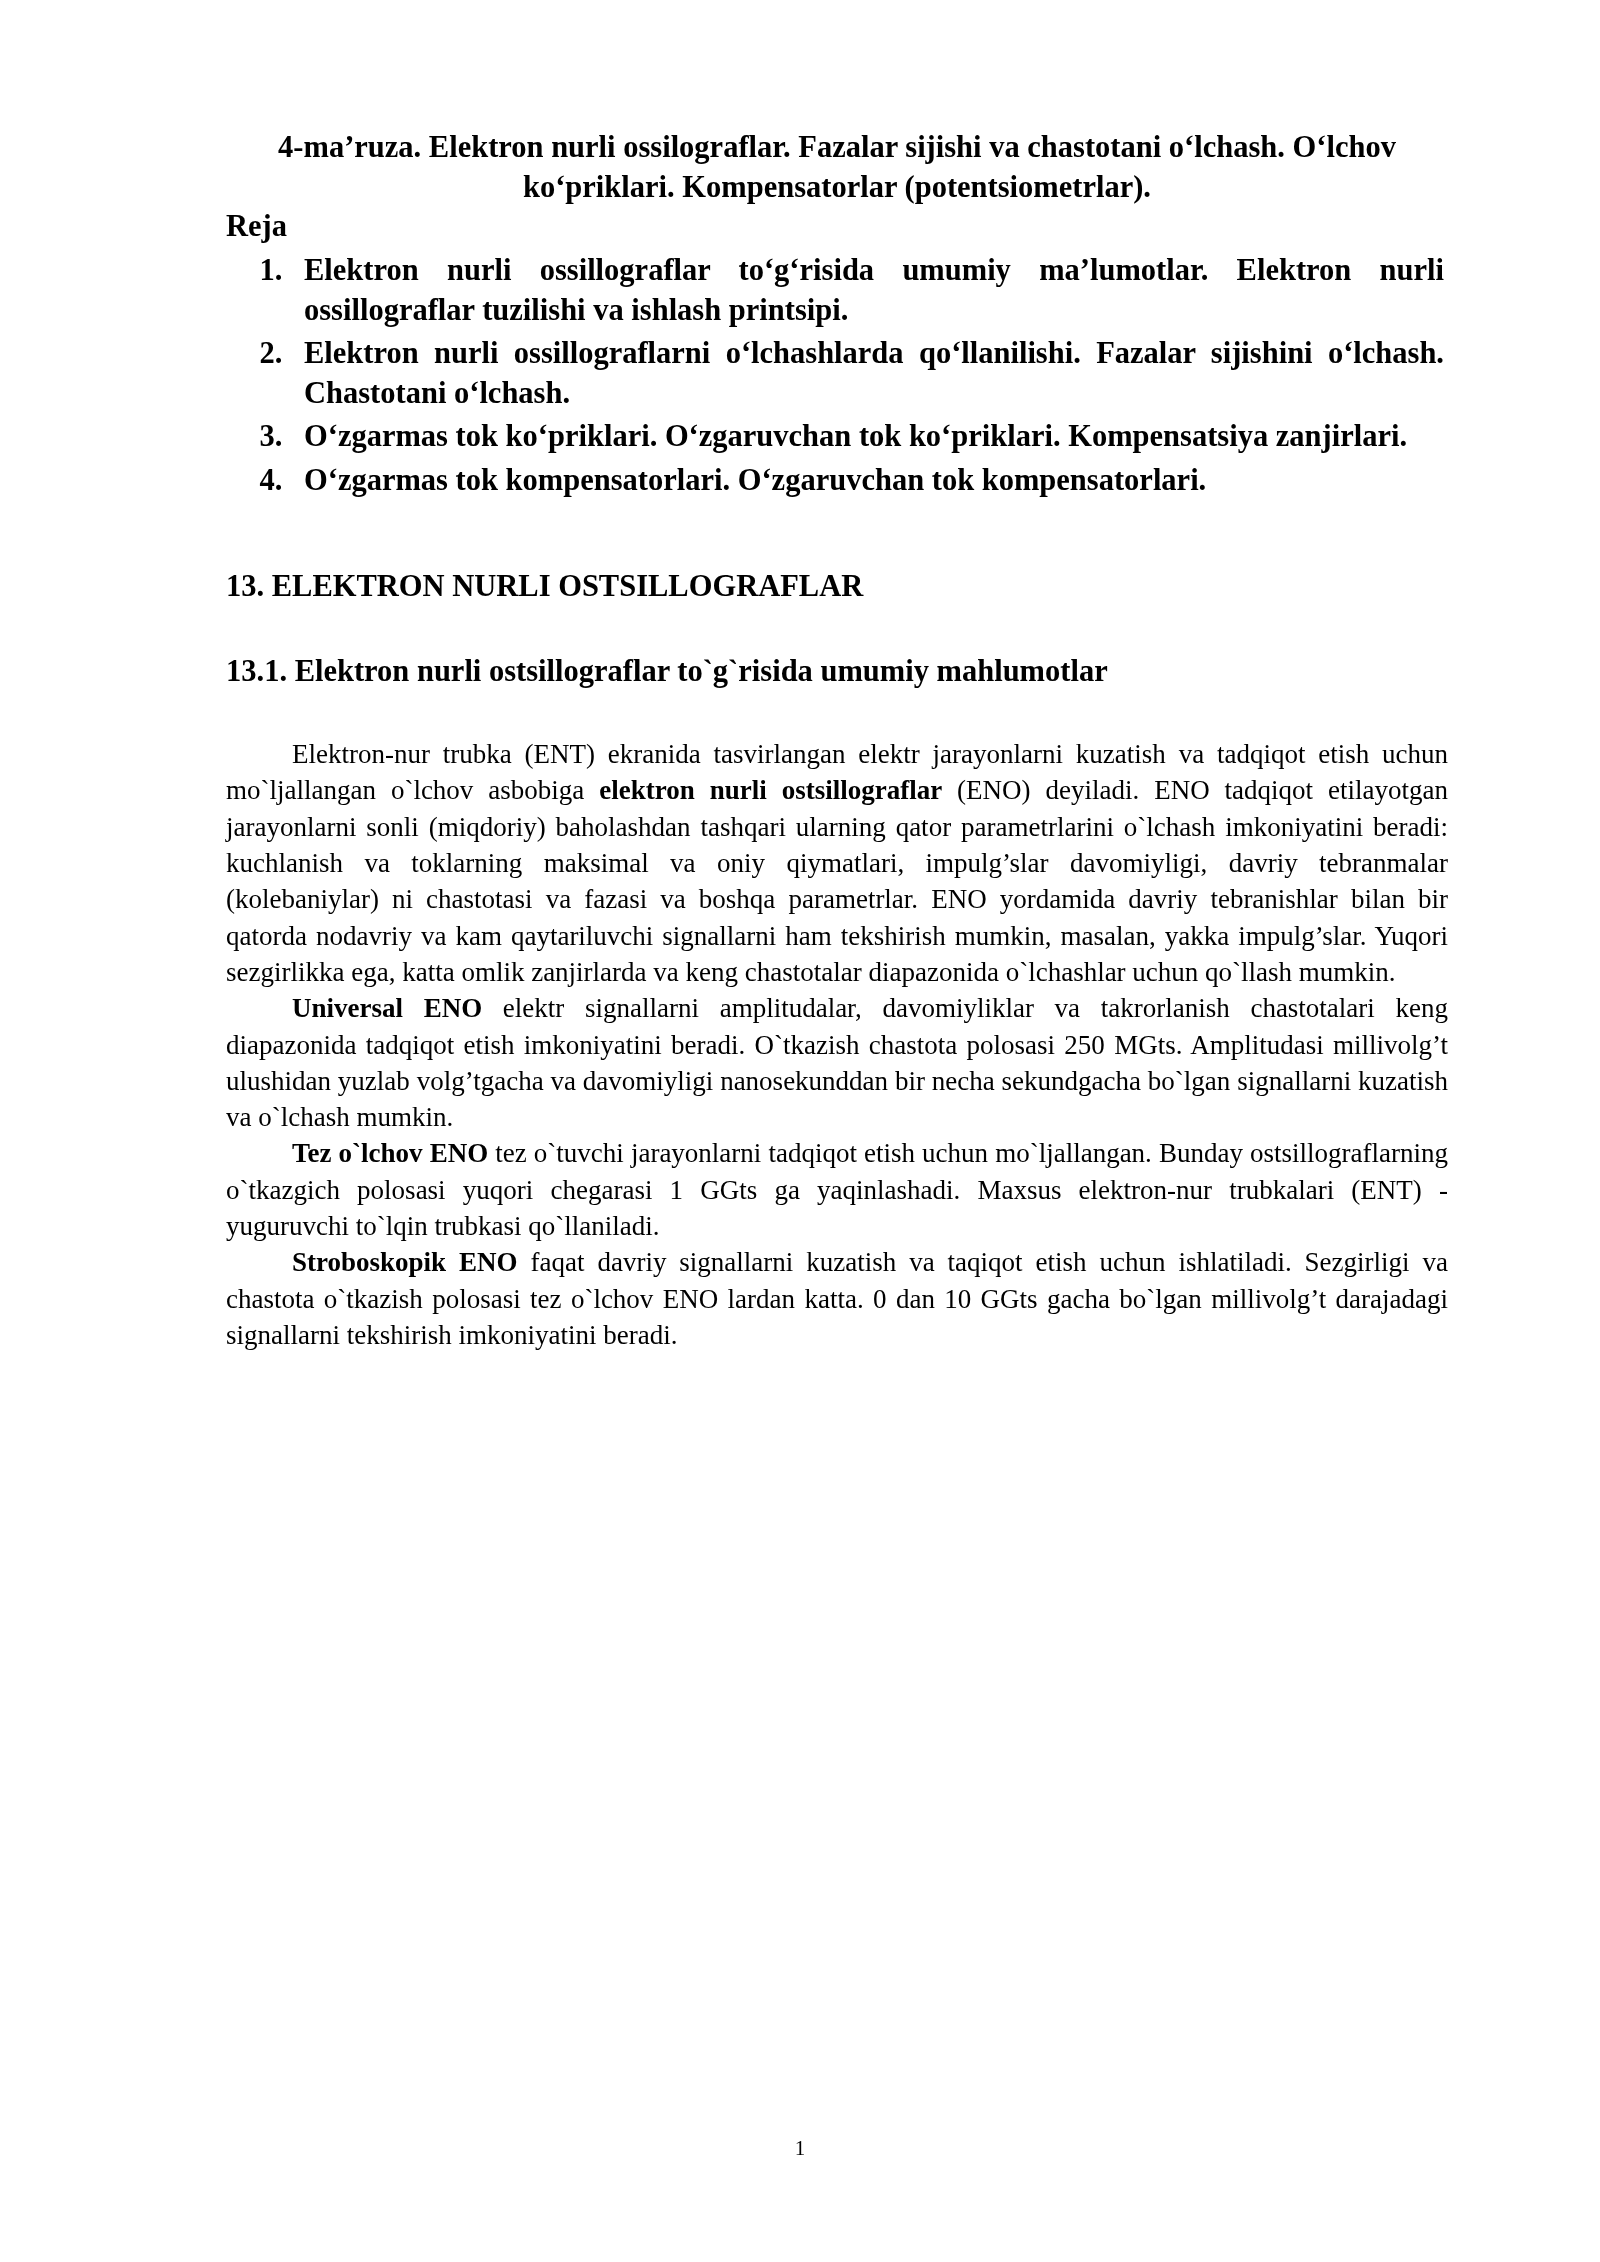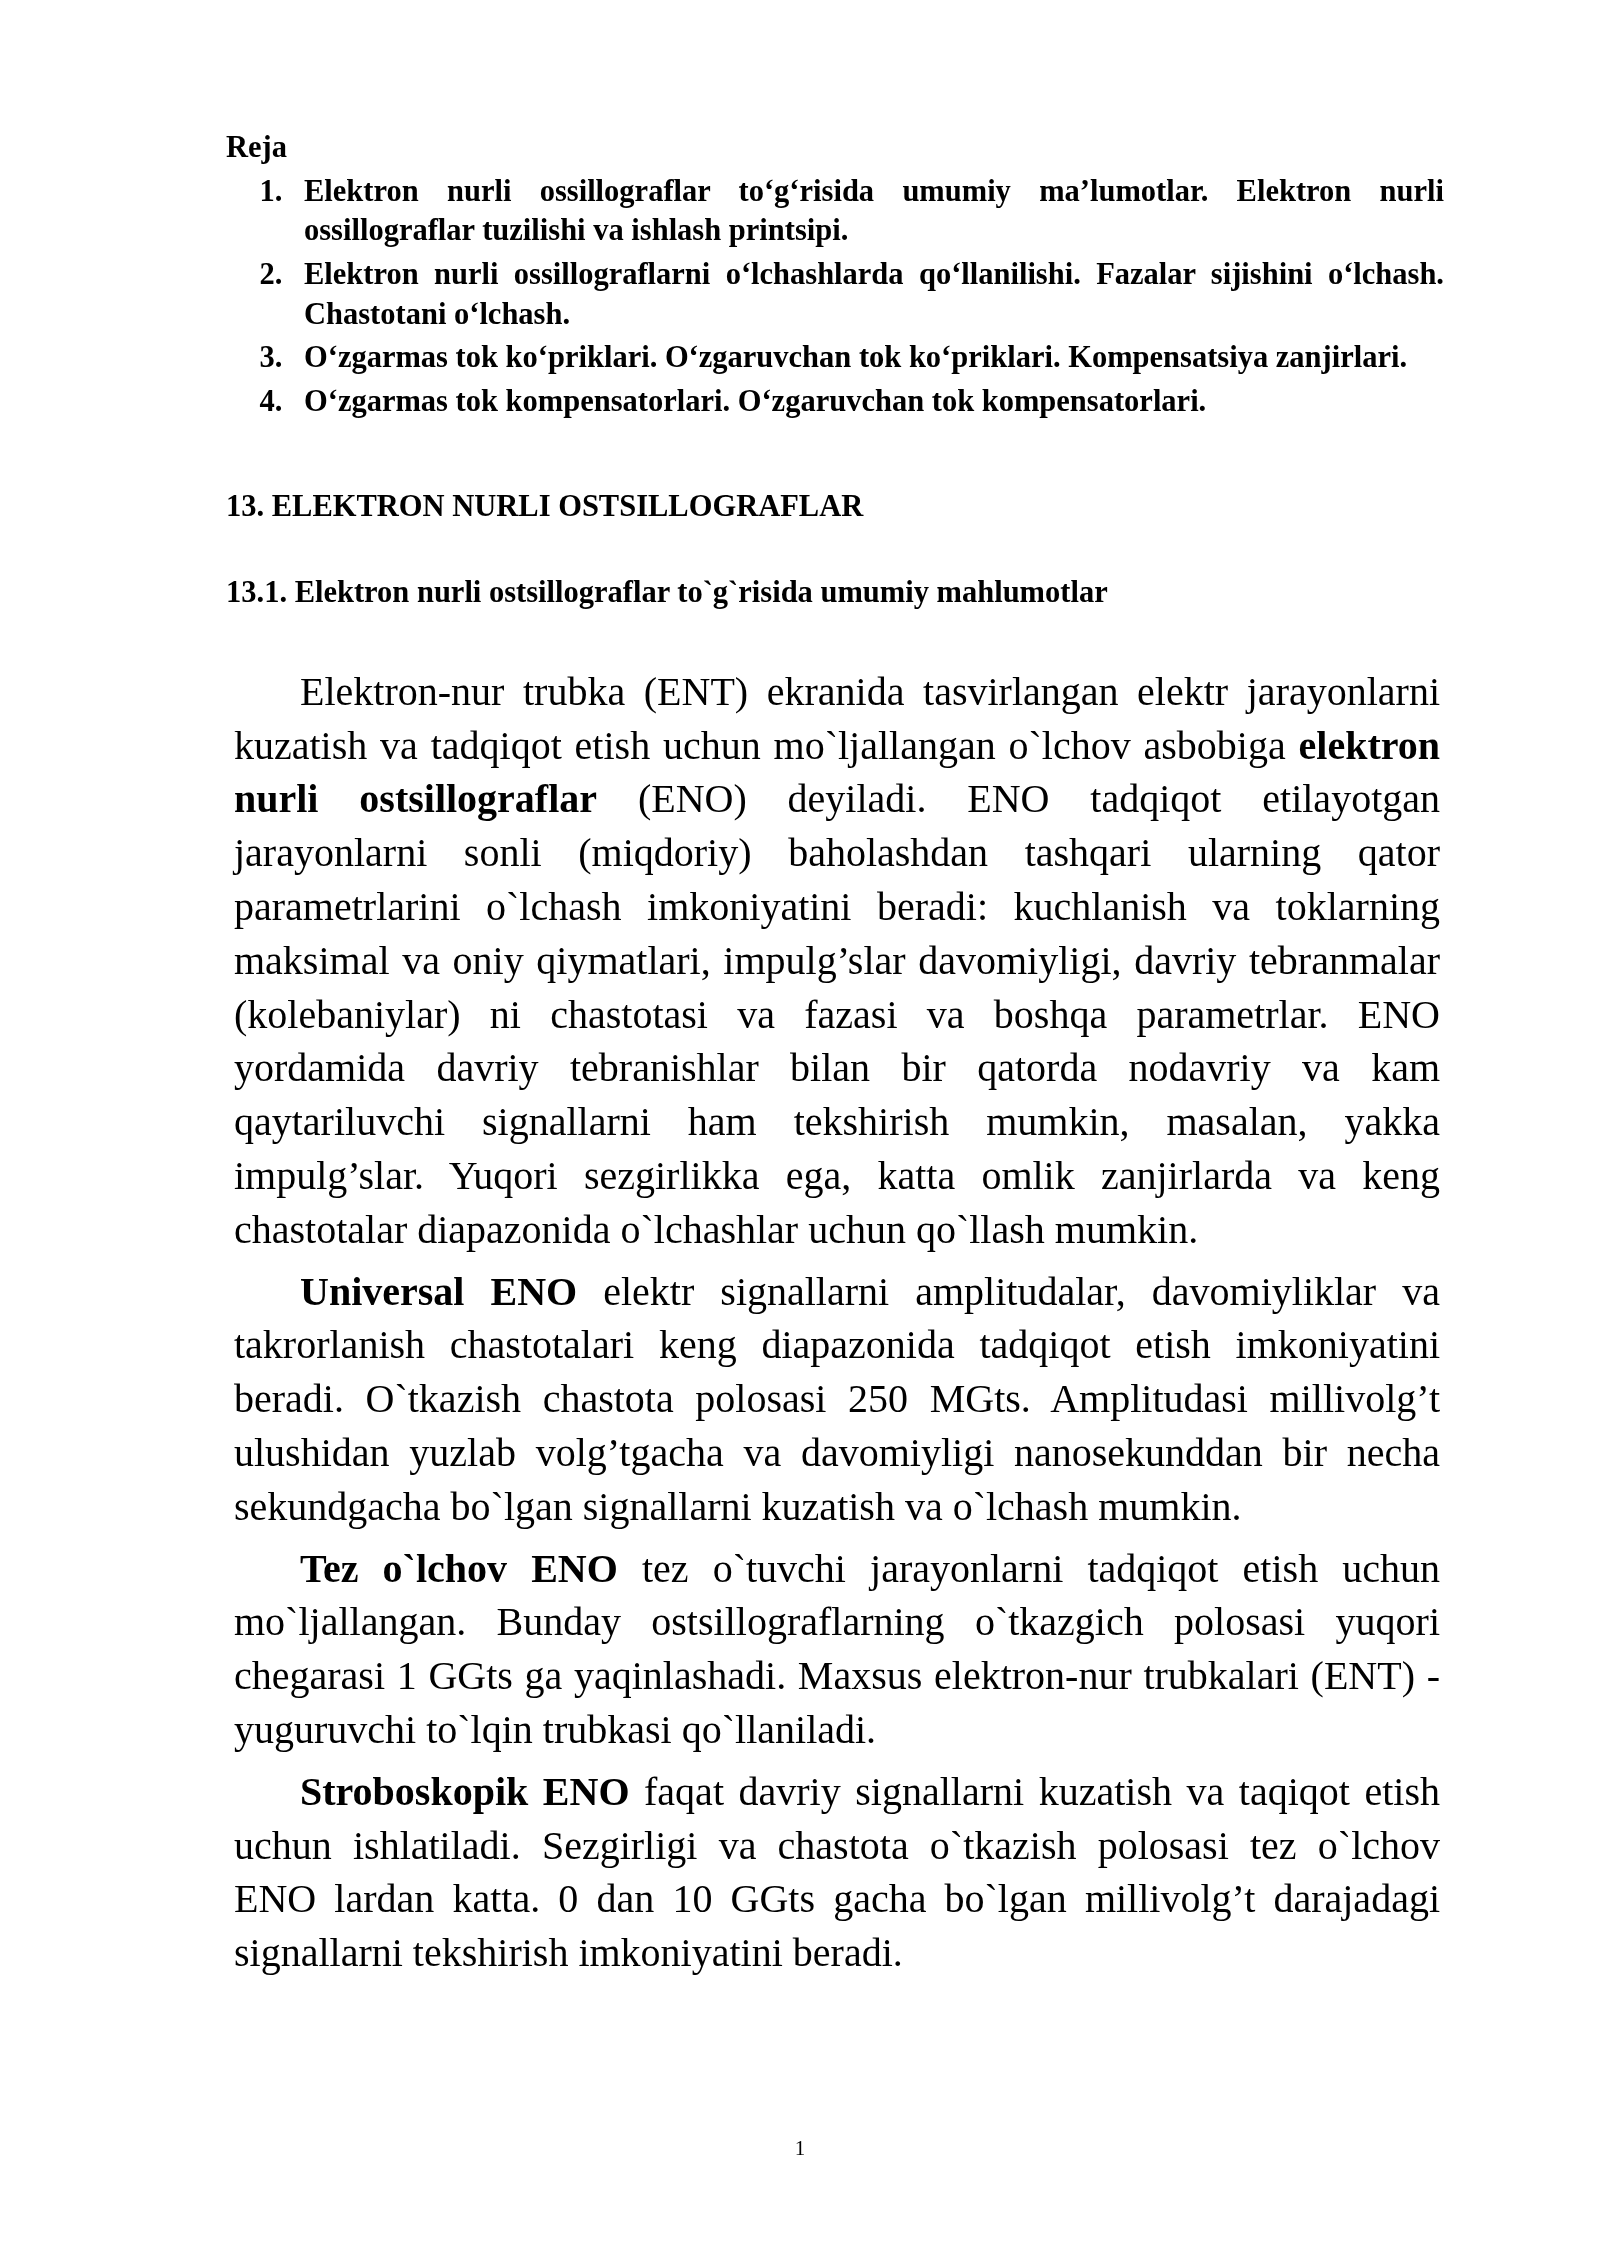--- a/index.html
+++ b/index.html
@@ -73,43 +73,47 @@
   .subsection-title {
     text-align: left;
     font-weight: bold;
     font-size: 30.5px;
     line-height: 1.30;
     margin: 0;
   }
   p.body {
     text-align: justify;
     text-justify: inter-word;
-    font-size: 40px;
+    font-size: 27px;
     line-height: 1.345;
-    margin: 8px;
+    margin: 0;
     text-indent: 66px;
     hyphens: none;
   }
   p.body b { font-weight: bold; }
   .page-number {
     position: absolute;
     left: 0;
     top: 2138px;
     width: 1600px;
     text-align: center;
     font-size: 21px;
     line-height: 1;
   }
 </style>
 </head>
 <body>
 
 <div class="page">
   <div class="content">
 
+    <div class="doc-title">
+      <span>4-ma’ruza. Elektron nurli ossilograflar. Fazalar sijishi va chastotani</span>
+      <span>o‘lchash. O‘lchov ko‘priklari. Kompensatorlar (potentsiometrlar).</span>
+    </div>
 
     <div class="reja-head">Reja</div>
 
     <ol class="reja-list">
       <li>Elektron nurli  ossillograflar to‘g‘risida umumiy ma’lumotlar. Elektron nurli  ossillograflar tuzilishi va ishlash printsipi.</li>
       <li>Elektron nurli   ossillograflarni   o‘lchashlarda qo‘llanilishi. Fazalar sijishini o‘lchash. Chastotani o‘lchash.</li>
       <li>O‘zgarmas tok ko‘priklari. O‘zgaruvchan tok ko‘priklari. Kompensatsiya zanjirlari.</li>
       <li>O‘zgarmas tok kompensatorlari. O‘zgaruvchan tok kompensatorlari.</li>
     </ol>
 

